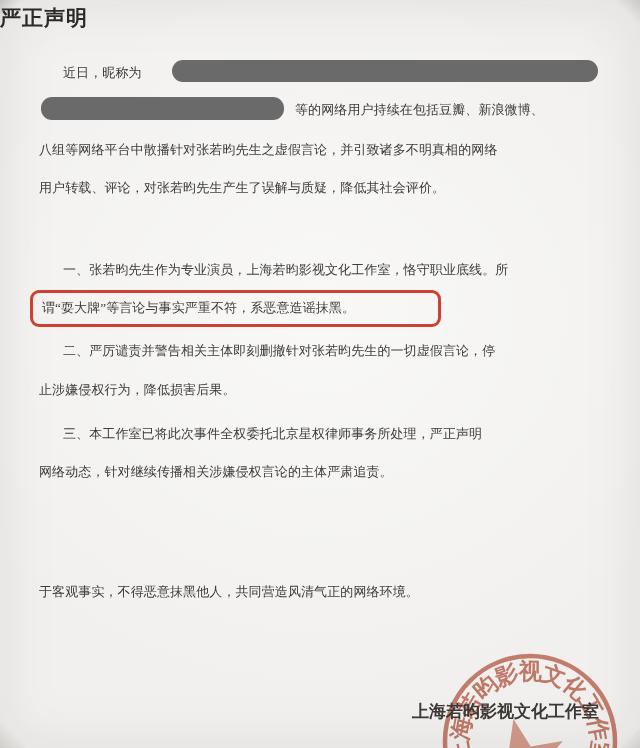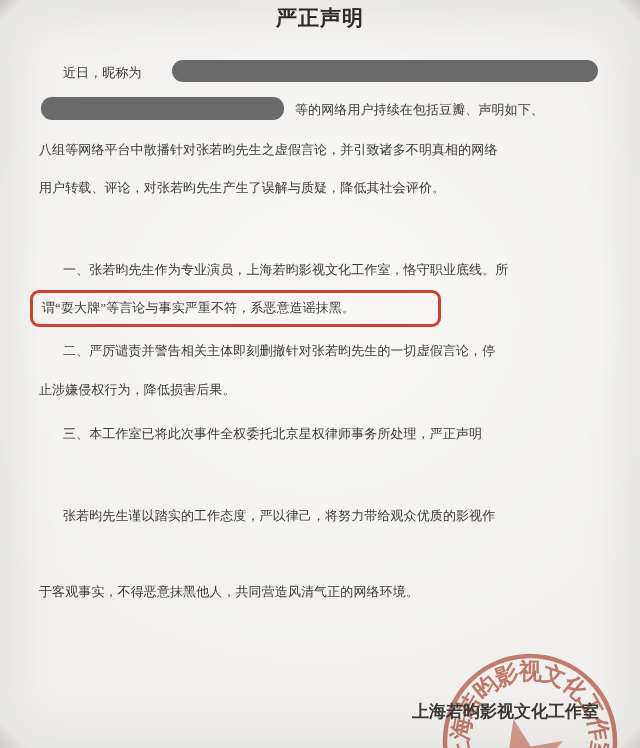--- a/index.html
+++ b/index.html
@@ -13,21 +13,21 @@
       linear-gradient(225deg, rgba(110,106,102,.22) 0px, rgba(110,106,102,0) 18px),
       linear-gradient(45deg,  rgba(110,106,102,.18) 0px, rgba(110,106,102,0) 20px),
       linear-gradient(315deg, rgba(110,106,102,.18) 0px, rgba(110,106,102,0) 16px),
       #f1f0ee;
     box-shadow: inset 0 0 55px rgba(120,114,108,.14);
     font-family:"Liberation Serif","DejaVu Serif",serif;
     color:#3d3b39;
   }
   .title{
     position:absolute;top:4px;left:0;width:100%;
-    text-align:center;font-size:21px;font-weight:bold;
+    text-align:left;font-size:21px;font-weight:bold;
     letter-spacing:1px;color:#2b2a28;margin:0;
   }
   .line{
     position:absolute;
     font-size:13px;line-height:22px;height:22px;
     white-space:nowrap;letter-spacing:0.1px;
   }
   .redact{
     position:absolute;background:#6a6a6a;border-radius:11px;
   }
@@ -50,35 +50,35 @@
 </head>
 <body>
 
 <div class="page">
 
   <h1 class="title">严正声明</h1>
 
   <div class="line" style="left:63px;top:62px"><span>近日，昵称为</span></div>
   <div class="redact" style="left:172px;top:60px;width:426px;height:22px"></div>
   <div class="redact" style="left:41px;top:97px;width:243px;height:23px"></div>
-  <div class="line" style="left:295px;top:99px"><span>等的网络用户持续在包括豆瓣、声明如下、</span></div>
+  <div class="line" style="left:295px;top:99px"><span>等的网络用户持续在包括豆瓣、新浪微博、</span></div>
   <div class="line" style="left:39px;top:139px">八组等网络平台中散播针对张若昀先生之虚假言论，并引致诸多不明真相的网络</div>
   <div class="line" style="left:39px;top:177px">用户转载、评论，对张若昀先生产生了误解与质疑，降低其社会评价。</div>
 
 
   <div class="line" style="left:63px;top:259px">一、张若昀先生作为专业演员，上海若昀影视文化工作室，恪守职业底线。所</div>
   <div class="line" style="left:42px;top:297px">谓“耍大牌”等言论与事实严重不符，系恶意造谣抹黑。</div>
   <div class="highlight-box"></div>
 
   <div class="line" style="left:39px;top:379px">止涉嫌侵权行为，降低损害后果。</div>
   <div class="line" style="left:63px;top:340px">二、严厉谴责并警告相关主体即刻删撤针对张若昀先生的一切虚假言论，停</div>
 
   <div class="line" style="left:63px;top:423px">三、本工作室已将此次事件全权委托北京星权律师事务所处理，严正声明</div>
+  <div class="line" style="left:39px;top:461px">网络动态，针对继续传播相关涉嫌侵权言论的主体严肃追责。</div>
 
-  <div class="line" style="left:63px;top:505px">张若昀先生谨以踏实的工作态度，严以律己，将努力带给观众优质的影视作</div>
   <div class="line" style="left:39px;top:581px">于客观事实，不得恶意抹黑他人，共同营造风清气正的网络环境。</div>
 
   <svg class="stamp-svg" viewBox="0 0 640 748" aria-hidden="true">
     <g opacity="0.82">
       <circle cx="530" cy="741" r="85" fill="none" stroke="#b9543d" stroke-width="4.5"></circle>
       <polygon points="0,-46 11.2,-15.4 43.7,-14.2 18.1,5.9 27,37.2 0,19 -27,37.2 -18.1,5.9 -43.7,-14.2 -11.2,-15.4" transform="translate(523,764) rotate(-12)" fill="#c45b41" opacity="0.78"></polygon>
       <path id="stampArc" d="M 471.7 762.2 A 62 62 0 1 1 588.3 762.2" fill="none"></path>
       <text font-size="23" font-weight="bold" fill="#b44e36" font-family="Liberation Serif, DejaVu Serif, serif">
         <textPath href="#stampArc" startOffset="0" textLength="238" lengthAdjust="spacing">上海若昀影视文化工作室</textPath>
       </text>

